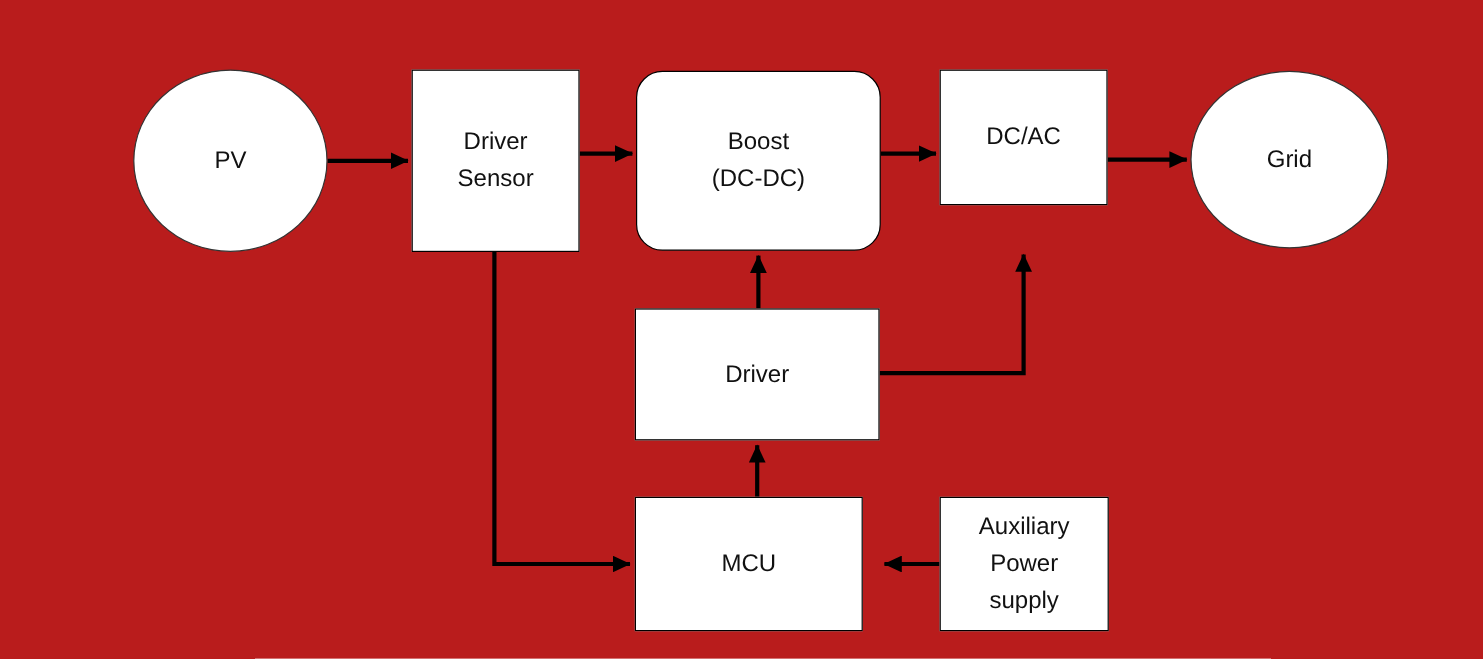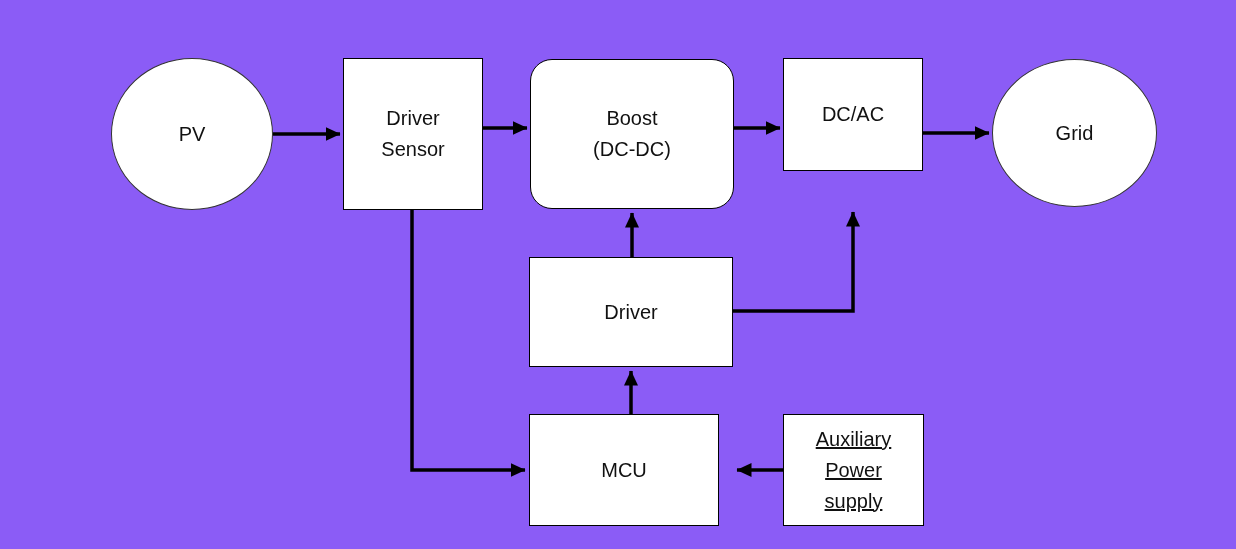--- a/index.html
+++ b/index.html
@@ -1,20 +1,20 @@
 <!DOCTYPE html>
 <html><head>
 <meta charset="utf-8">
 <style>
   html, body { margin: 0; padding: 0; background: #ffffff; }
   .canvas {
     position: relative;
     width: 1236px;
     height: 549px;
-    background: #8b5cf6;
+    background: #b91c1c;
     font-family: "Liberation Sans", sans-serif;
     color: #111111;
     overflow: hidden;
   }
   .edges {
     position: absolute;
     left: 0; top: 0;
     width: 1236px; height: 549px;
     pointer-events: none;
   }
@@ -36,21 +36,21 @@
     color: #111111;
   }
   
   .n-pv        { left: 111px; top: 58px;  width: 162px; height: 152px; }
   .n-cs        { left: 343px; top: 58px;  width: 140px; height: 152px; }
   .n-boost     { left: 530px; top: 59px;  width: 204px; height: 150px; border-radius: 22px; }
   .n-dcac      { left: 783px; top: 58px;  width: 140px; height: 113px; text-align: right; }
   .n-grid      { left: 992px; top: 59px;  width: 165px; height: 148px; text-align: center; }
   .n-driver    { left: 529px; top: 257px; width: 204px; height: 110px; }
   .n-mcu       { left: 529px; top: 414px; width: 190px; height: 112px; }
-  .n-aux       { left: 783px; top: 414px; width: 141px; height: 112px; text-decoration: underline; }
+  .n-aux       { left: 783px; top: 414px; width: 141px; height: 112px; }
 </style>
 </head>
 <body>
 
 <div class="canvas">
 
   <svg class="edges" viewBox="0 0 1236 549" xmlns="http://www.w3.org/2000/svg">
     <defs>
       <marker id="ah" markerUnits="userSpaceOnUse" markerWidth="16" markerHeight="14" refX="14.5" refY="7" orient="auto">
         <path d="M0 0 L15 7 L0 14 Z" fill="#000000"></path>

